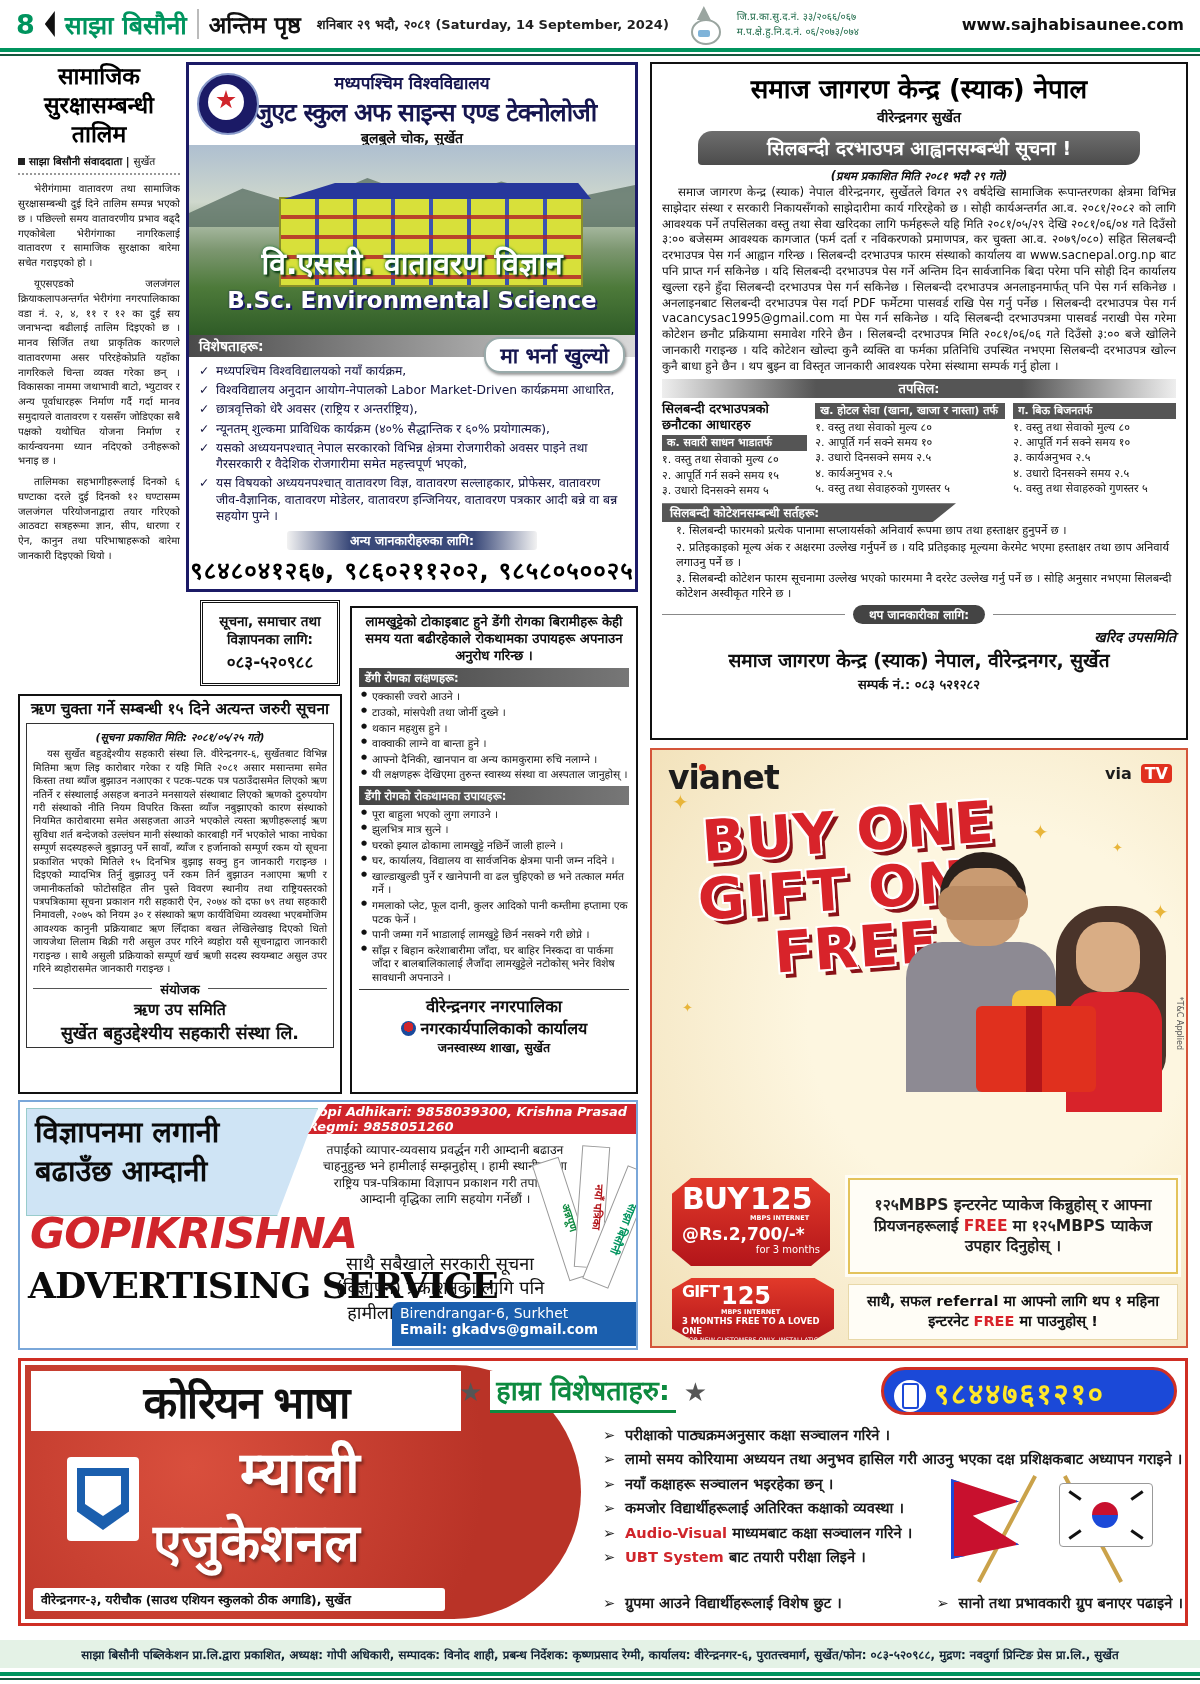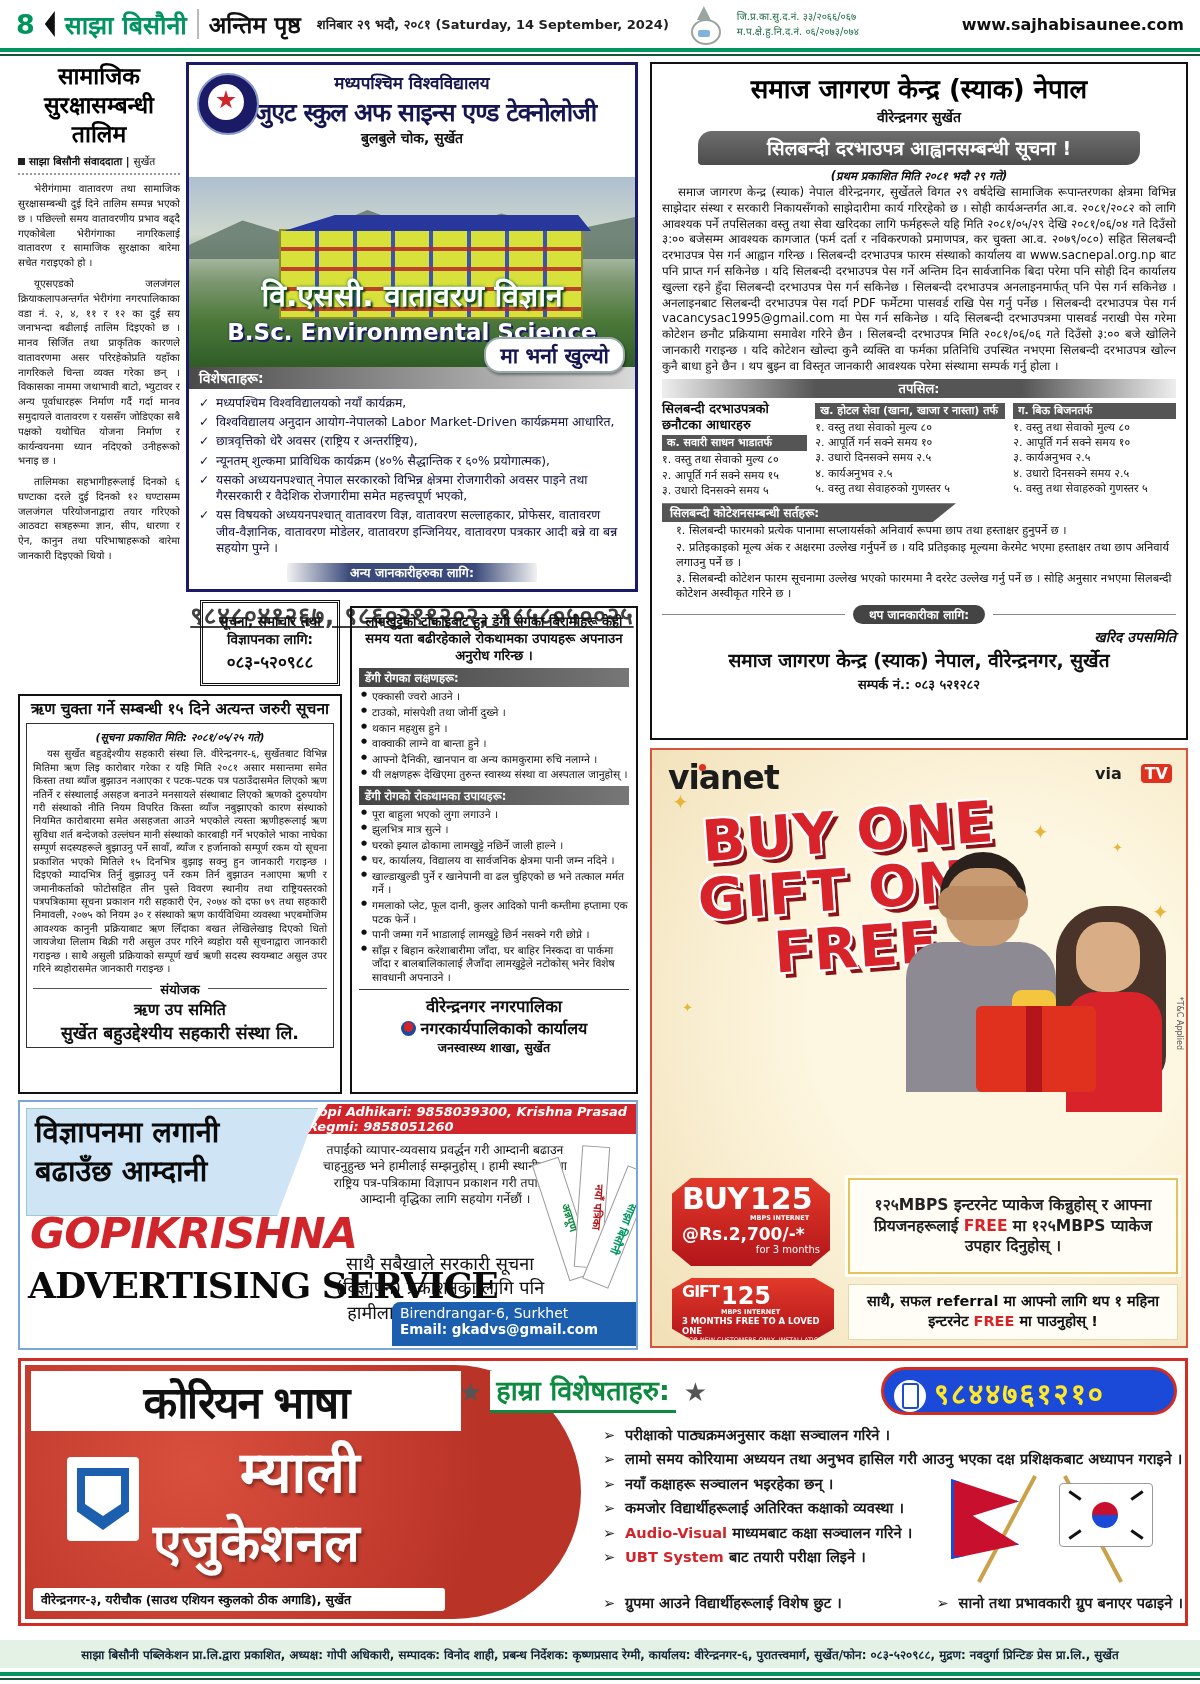--- a/index.html
+++ b/index.html
@@ -28,41 +28,41 @@
   .article{left:18px;top:62px;width:162px;height:630px;overflow:hidden;}
   .article h1{margin:0 0 6px 0;font-size:23px;line-height:1.25;text-align:center;font-weight:bold;color:#000;}
   .byline{font-size:10.5px;font-weight:bold;display:flex;align-items:center;gap:4px;}
   .byline .sq{width:7px;height:7px;background:#222;display:inline-block;flex:0 0 auto;}
   .byline .loc{font-weight:normal;}
   .dotrule{border:none;border-top:2px dotted #999;margin:5px 0 7px 0;}
   .article p{margin:0 0 6px 0;font-size:10.2px;line-height:1.45;text-align:justify;text-indent:16px;}
 
   
   .univ{left:186px;top:62px;width:452px;height:530px;border:3px solid #1b1a66;box-sizing:border-box;background:#fff;}
-  .univ-head{position:relative;height:112px;border-radius:10px;}
+  .univ-head{position:relative;height:80px;border-radius:10px;}
   .univ-logo{position:absolute;left:8px;top:8px;width:58px;height:58px;border-radius:50%;background:#1b1a66;border:2px solid #8899c9;}
   .univ-logo .in1{position:absolute;left:9px;top:9px;width:36px;height:36px;border-radius:50%;background:#fff;}
   .univ-logo .in2{position:absolute;left:17px;top:15px;width:20px;height:20px;background:#d0252b;clip-path:polygon(50% 0,61% 35%,98% 35%,68% 57%,79% 91%,50% 70%,21% 91%,32% 57%,2% 35%,39% 35%);}
   .univ-l1{text-align:center;font-size:17px;font-weight:bold;color:#15154f;padding-top:6px;}
   .univ-l2{text-align:center;font-size:25px;font-weight:900;color:#15154f;letter-spacing:-1px;}
   .univ-l3{text-align:center;font-size:14px;font-weight:bold;color:#111;}
   .univ-photo{position:relative;height:190px;background:linear-gradient(180deg,#aebfd0 0%,#cfd8cd 30%,#7d9771 55%,#4d7a3a 75%,#2f5c27 100%);overflow:hidden;}
   .mtn{position:absolute;left:0;top:12px;width:100%;height:70px;background:#5c7265;clip-path:polygon(0 80%,12% 45%,25% 70%,40% 30%,55% 65%,70% 35%,85% 60%,100% 40%,100% 100%,0 100%);opacity:.8;}
   .bldg{position:absolute;left:90px;top:52px;width:300px;height:86px;background:repeating-linear-gradient(90deg,#d8e03a 0 34px,#3a54b0 34px 38px);border:2px solid #8a8f2a;}
   .bldg:before{content:"";position:absolute;left:-10px;top:-16px;width:320px;height:16px;background:#27379c;clip-path:polygon(4% 100%,20% 0,96% 0,100% 100%);}
   .bldg .floors{position:absolute;inset:0;background:repeating-linear-gradient(180deg,transparent 0 16px,rgba(180,40,40,.85) 16px 20px);}
   .univ-ov-np{position:absolute;left:0;right:0;bottom:52px;text-align:center;font-size:30px;font-weight:900;color:#fff;text-shadow:0 0 3px #173,2px 2px 2px #0a2a0a;}
   .univ-ov-en{position:absolute;left:0;right:0;bottom:22px;text-align:center;font-size:23px;font-weight:900;color:#fff;text-shadow:0 0 2px #1b1a66,2px 2px 0 #1b1a66;}
   .univ-pill{position:absolute;right:10px;top:272px;background:#fff;border:2px solid #9aa;border-radius:16px;padding:2px 14px;font-size:21px;font-weight:900;color:#15154f;box-shadow:1px 2px 3px rgba(0,0,0,.4);}
   .univ-feat-bar{height:22px;background:linear-gradient(90deg,#4a4a4a,#d9d9d9);color:#fff;font-size:14px;font-weight:bold;padding:1px 10px;box-sizing:border-box;}
   .univ-feats{padding:6px 10px 2px 10px;}
   .univ-feats .fi{position:relative;font-size:12.3px;line-height:1.32;color:#10103d;padding-left:17px;margin-bottom:3px;}
   .univ-feats .fi:before{content:"✓";position:absolute;left:0;top:0;color:#10103d;font-weight:bold;}
   .univ-info-bar{width:250px;margin:2px auto;background:linear-gradient(90deg,#f2f2f2,#3b4a7a 25%,#3b4a7a 75%,#f2f2f2);color:#fff;text-align:center;font-size:12.5px;font-weight:bold;border-radius:3px;padding:1px 0;}
-  .univ-phones{text-align:center;font-size:24px;font-weight:900;color:#404040;letter-spacing:1px;margin-top:16px;text-decoration:underline;}
+  .univ-phones{text-align:center;font-size:24px;font-weight:900;color:#000000;letter-spacing:1px;margin-top:3px;}
 
   
   .sac{left:650px;top:62px;width:538px;height:678px;border:2px solid #111;box-sizing:border-box;padding:6px 10px;overflow:hidden;}
   .sac-title{text-align:center;font-size:26px;font-weight:900;color:#000;}
   .sac-sub{text-align:center;font-size:14px;font-weight:bold;margin-top:1px;}
   .sac-banner{width:86%;margin:5px auto 3px auto;background:linear-gradient(180deg,#6e6e6e,#4c4c4c);color:#fff;text-align:center;font-size:19px;font-weight:bold;border-radius:14px 4px 14px 4px;padding:4px 0;}
   .sac-date{text-align:center;font-size:11.5px;font-weight:bold;font-style:italic;margin:2px 0;}
   .sac-body{font-size:11.8px;line-height:1.34;text-align:justify;text-indent:16px;}
   .sac-tapasil{height:19px;background:linear-gradient(90deg,#eee,#555 30%,#555 70%,#eee);color:#fff;text-align:center;font-size:13px;font-weight:bold;margin:4px 0 3px 0;}
   .sac-cols{display:flex;gap:8px;}
@@ -107,21 +107,21 @@
   .den-org1{font-size:16.5px;font-weight:900;}
   .den-org2{font-size:16px;font-weight:900;display:flex;align-items:center;justify-content:center;gap:5px;}
   .gov-logo{width:15px;height:15px;border-radius:50%;background:radial-gradient(circle at 50% 40%,#d0252b 0 40%,#1b4a9c 41% 100%);display:inline-block;}
   .den-org3{font-size:12.5px;font-weight:bold;}
 
   
   .via{left:650px;top:748px;width:538px;height:600px;border:2px solid #d4553a;box-sizing:border-box;background:radial-gradient(circle at 65% 45%,#fdf6e0 0 40%,#f6e9c8 75%,#f1dfb5 100%);overflow:hidden;}
   .via-brand{position:absolute;left:16px;top:8px;font-size:33px;font-weight:900;color:#1c1c1c;letter-spacing:-1px;}
   .via-brand .idot{position:absolute;left:31px;top:6px;width:7px;height:7px;border-radius:50%;background:#e0301e;}
   .via-tv{position:absolute;right:14px;top:14px;font-size:16px;font-weight:900;color:#1c1c1c;}
-  .via-tv b{background:#e0301e;color:#fff;border-radius:4px;padding:0 4px;margin-left:19px;}
+  .via-tv b{background:#e0301e;color:#fff;border-radius:4px;padding:0 4px;margin-left:9px;}
   .via-head{position:absolute;left:16px;top:52px;width:368px;transform:rotate(-4deg);text-align:center;}
   .via-head div{font-size:57px;line-height:1.02;font-weight:900;color:#d8232a;text-shadow:-2px -2px 0 #fff,2px -2px 0 #fff,-2px 2px 0 #fff,2px 2px 0 #fff,5px 6px 0 #8a1218;letter-spacing:1px;}
   .spark{position:absolute;color:#e8b53a;font-size:20px;}
   .couple{position:absolute;right:6px;top:96px;width:300px;height:330px;}
   .c-man-hair{position:absolute;left:60px;top:6px;width:86px;height:50px;border-radius:44px 44px 0 0;background:#2a211c;}
   .c-man-face{position:absolute;left:66px;top:22px;width:74px;height:78px;border-radius:40%;background:#c99b72;}
   .c-man-hand{position:absolute;left:58px;top:40px;width:90px;height:34px;border-radius:16px;background:#b98a62;}
   .c-man-body{position:absolute;left:26px;top:96px;width:150px;height:150px;border-radius:36px 36px 0 0;background:#8d8a93;}
   .c-wom-hair{position:absolute;left:176px;top:60px;width:110px;height:180px;border-radius:50px 50px 30px 30px;background:#4a342a;}
   .c-wom-face{position:absolute;left:196px;top:76px;width:64px;height:70px;border-radius:42%;background:#d9ad85;}

